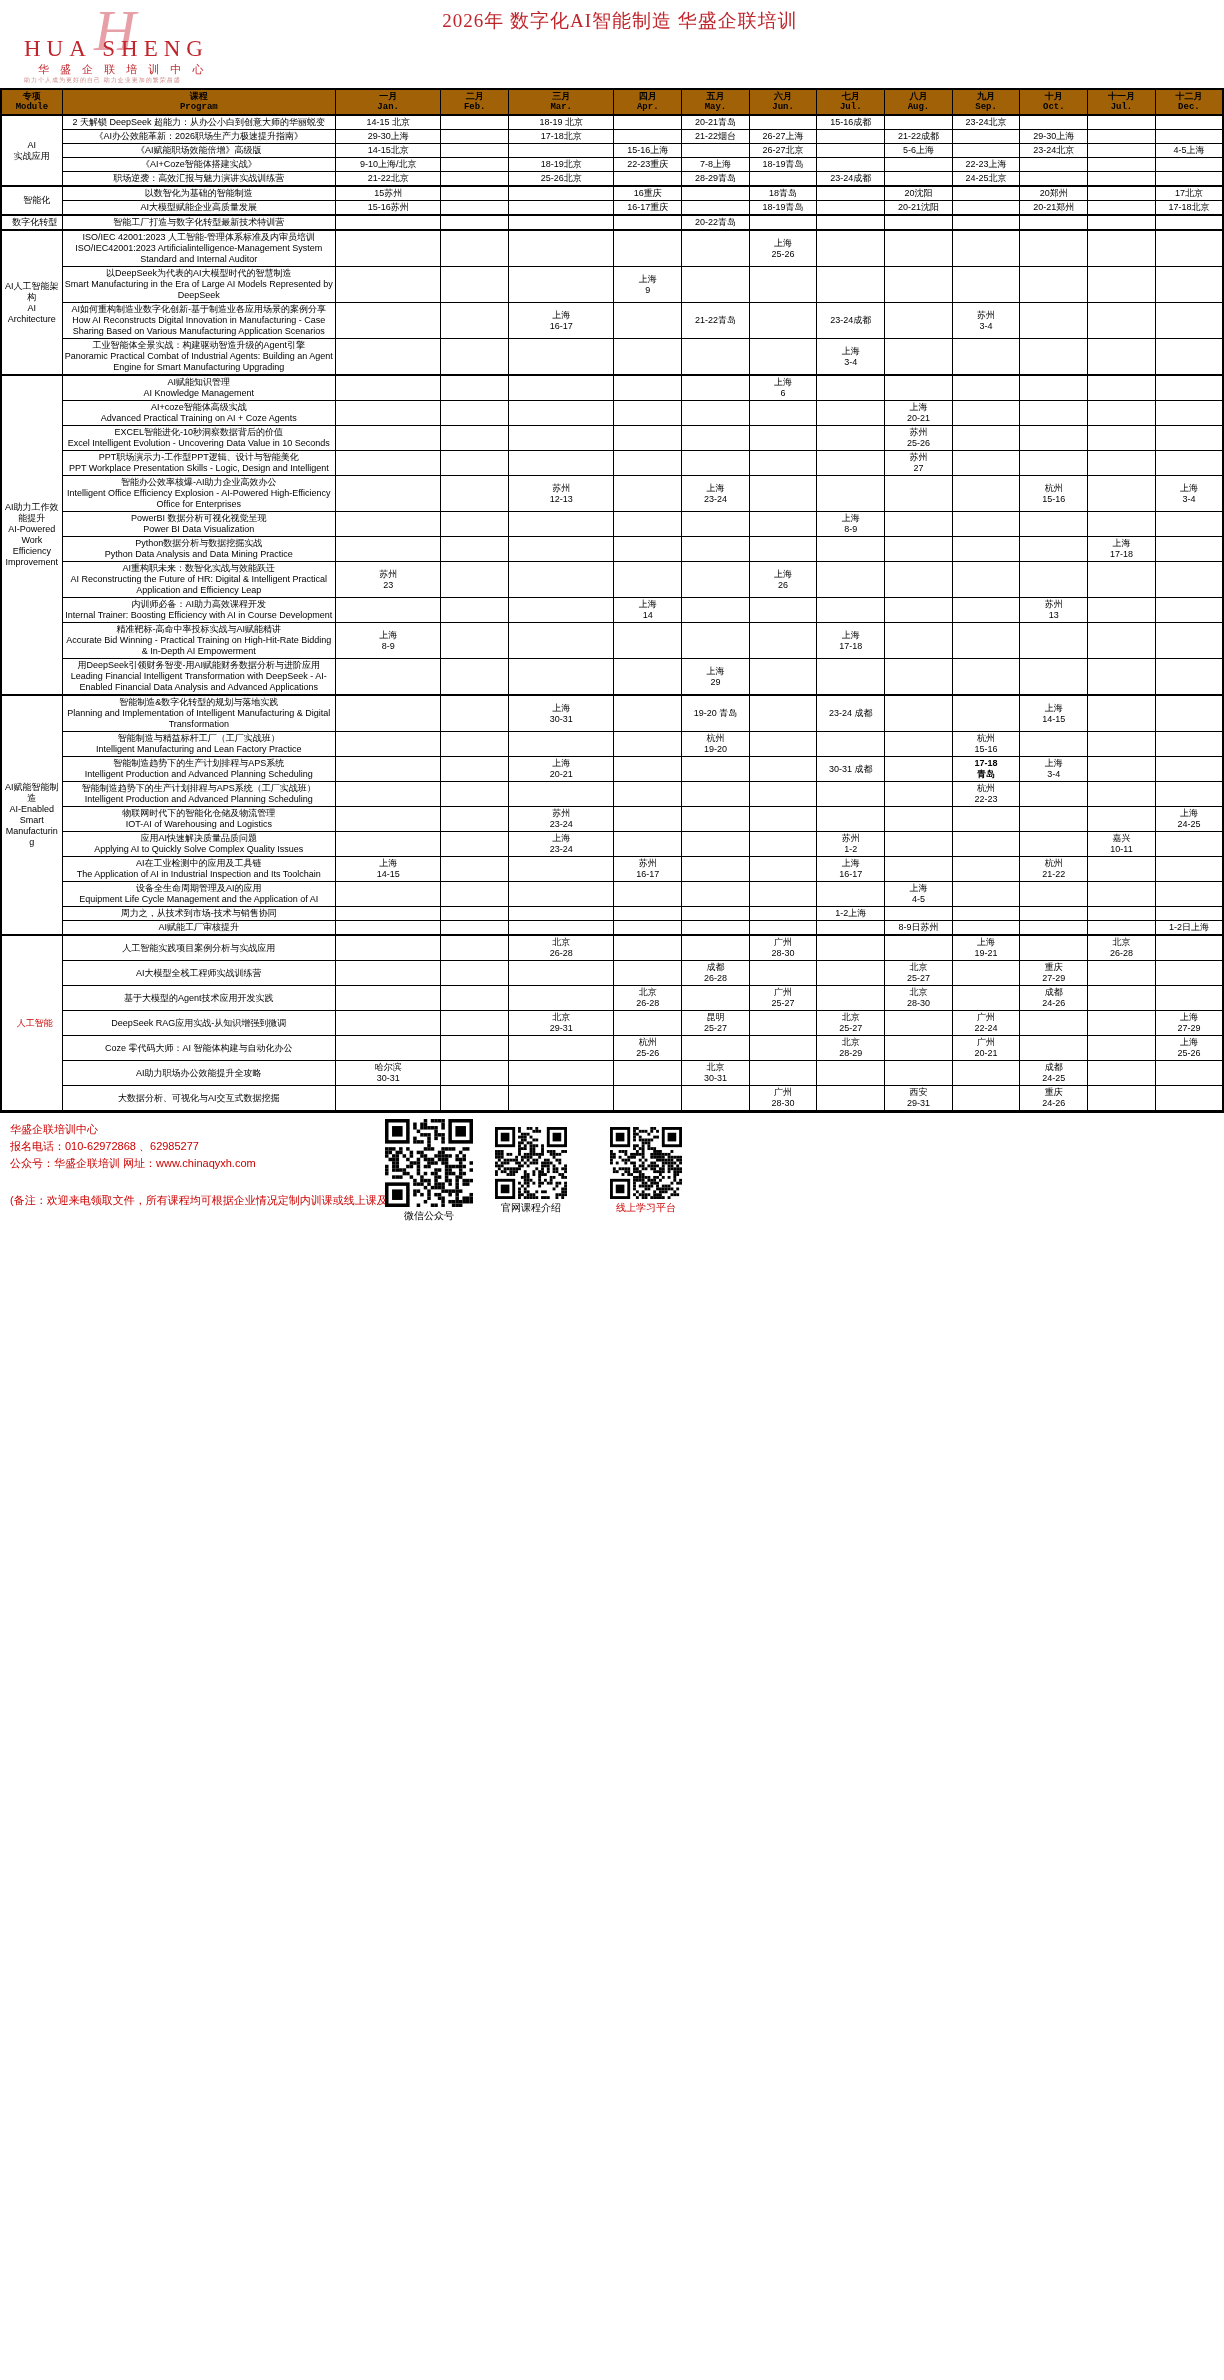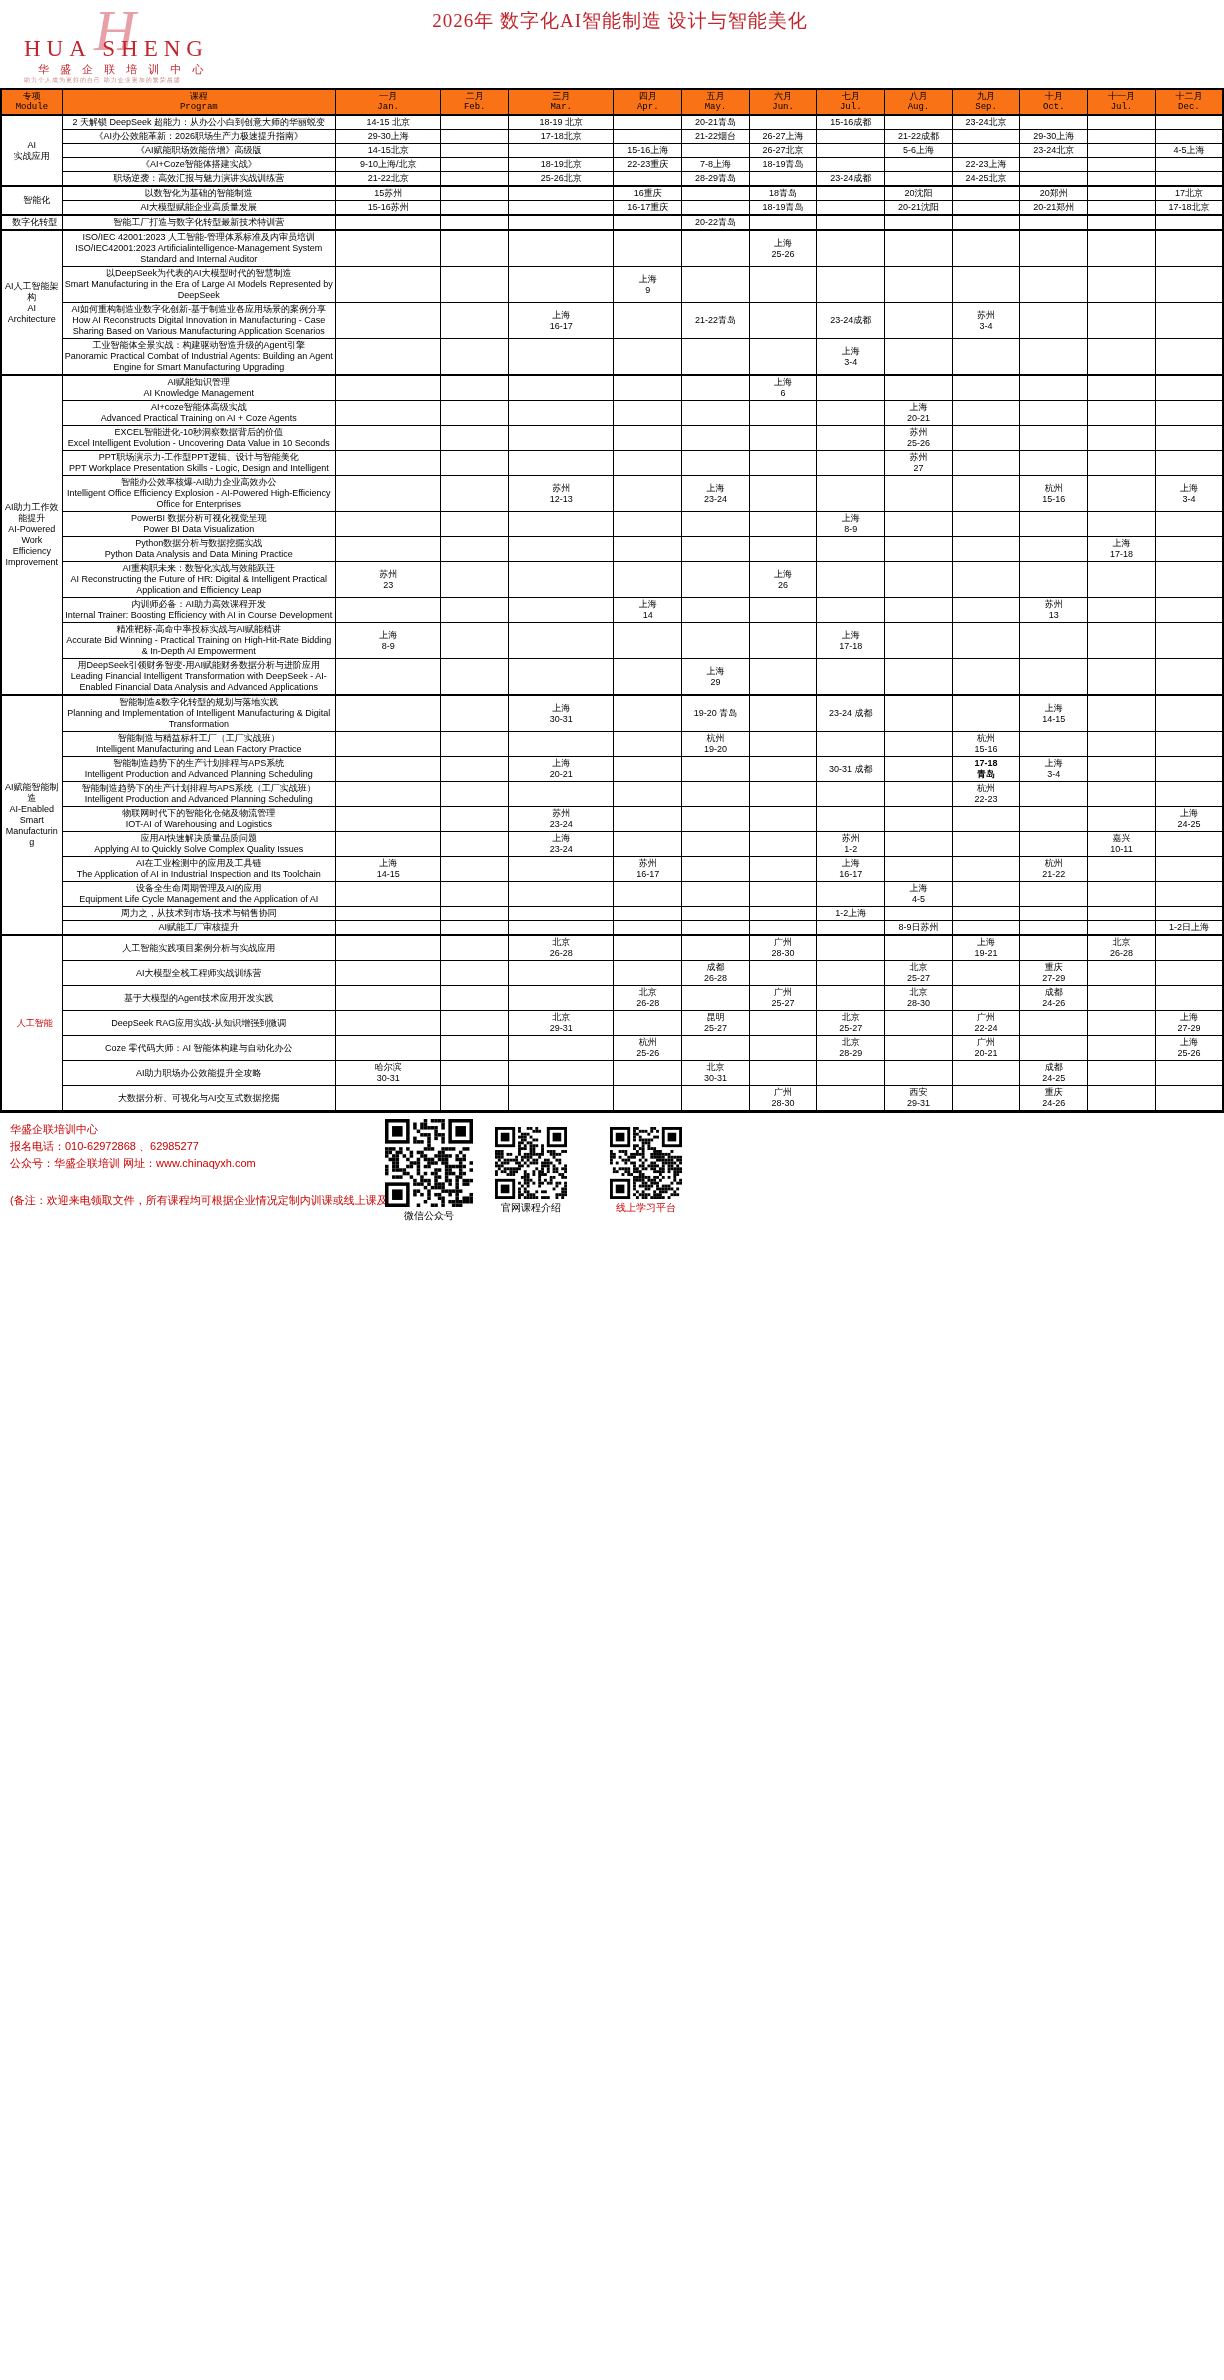--- a/index.html
+++ b/index.html
@@ -93,24 +93,24 @@
     border: 1px solid #000;
     padding: 1px 2px;
     vertical-align: middle;
     font-size: 9px;
     line-height: 11px;
     color: #000;
     overflow: hidden;
   }
   
   thead th {
-    background: #f97316;
+    background: #a16207;
     color: #ffffff;
     text-align: center;
-    font-weight: normal;
+    font-weight: bold;
     font-size: 10px;
     line-height: 12px;
     padding: 2px 1px;
     border: 1px solid #000;
   }
   thead th .en { font-family: "Liberation Mono", monospace; font-size: 9px; display:block; }
 
   
   col.c-mod  { width: 47px; }
   col.c-prog { width: 210px; }
@@ -190,21 +190,21 @@
 <body>
 
 <div class="page-header">
   <div class="logo-block">
     <div class="logo-script">H</div>
     <div class="logo-main">HUA SHENG</div>
     <div class="logo-cn">华 盛 企 联 培 训 中 心</div>
     <div class="logo-tag">助力个人成为更好的自己  助力企业更加的繁荣昌盛</div>
   </div>
   <div class="title-block">
-    <div class="title-line1">2026年  数字化AI智能制造  设计与智能美化</div>
+    <div class="title-line1">2026年  数字化AI智能制造  华盛企联培训</div>
   </div>
 </div>
 
 <table class="sched">
   <colgroup id="colgroup-holder">
     <col class="c-mod">
       <col class="c-prog">
     <col class="c-m">
       <col class="c-m-narrow">
       <col class="c-m">

